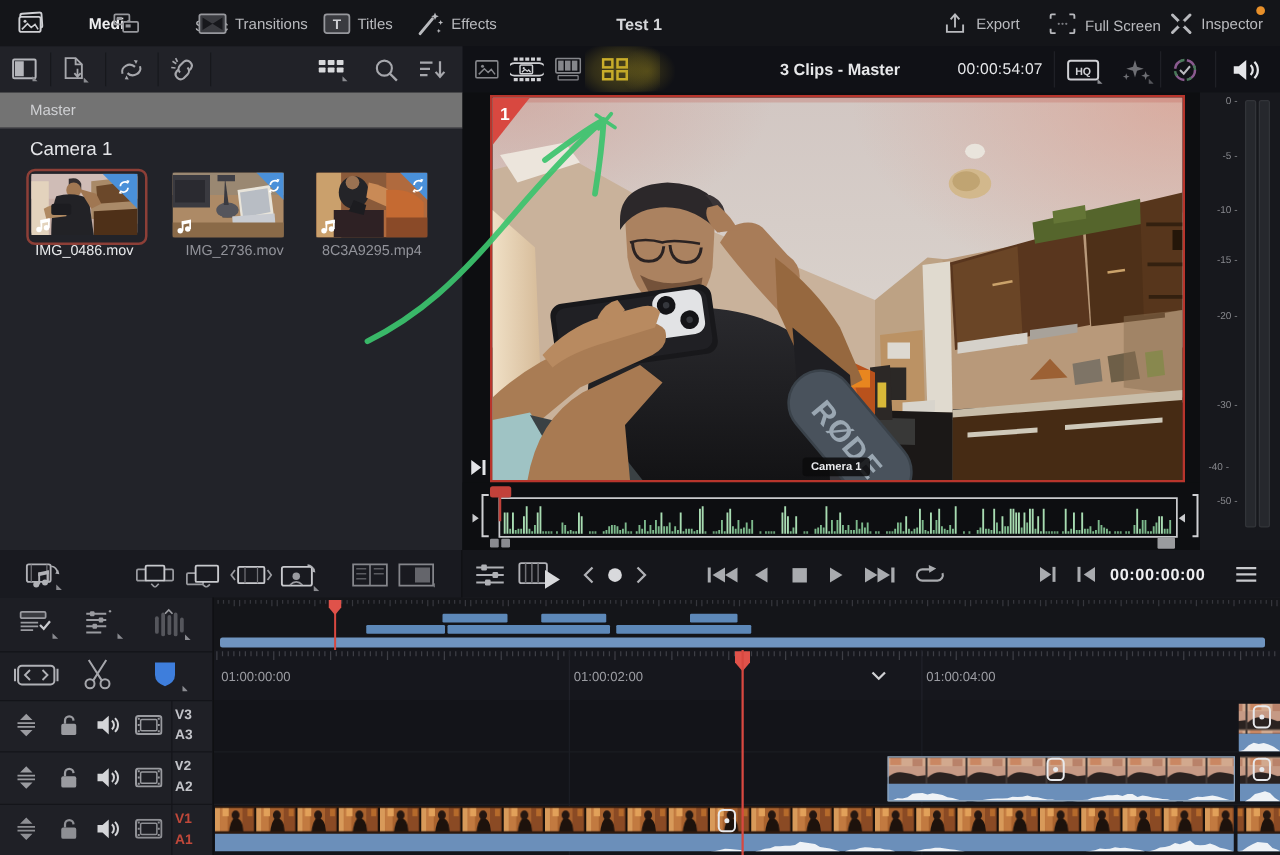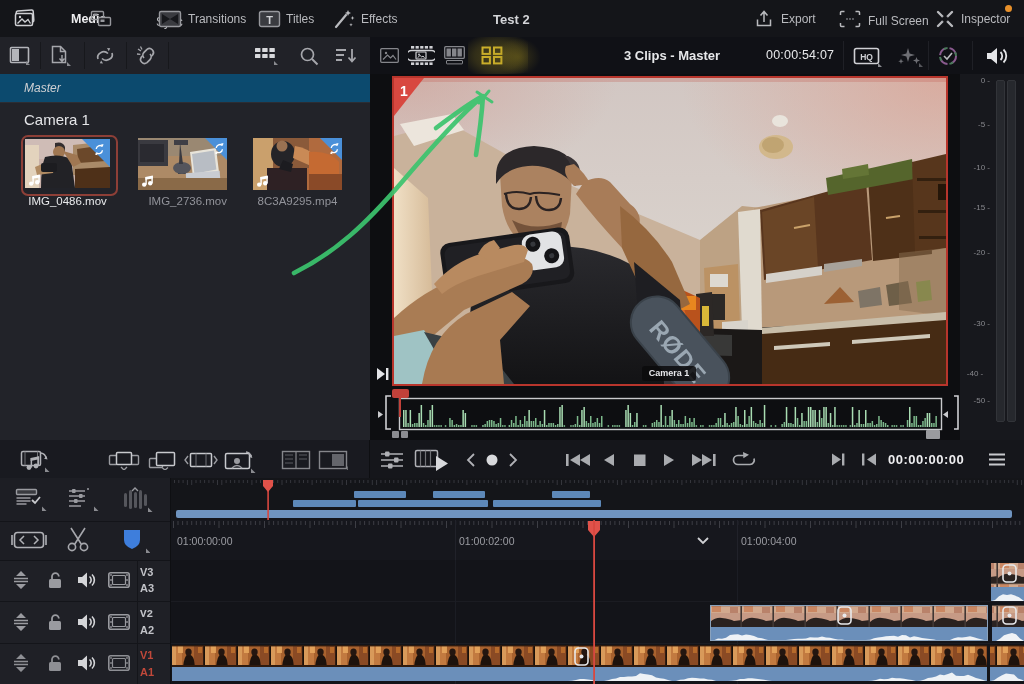--- a/index.html
+++ b/index.html
@@ -43,21 +43,21 @@
     <div class="abs" style="left:286px;top:12px;color:#b9babe;font-size:12px;">Titles</div>
 
     <svg class="abs" style="left:330px;top:7px" width="26" height="24" viewBox="0 0 26 24">
       <path d="M6 20 L16 8" stroke="#b9babe" stroke-width="2.2" stroke-linecap="round"></path>
       <path d="M18 3 l0.9 2.1 2.1 0.9 -2.1 0.9 -0.9 2.1 -0.9 -2.1 -2.1 -0.9 2.1 -0.9 Z" fill="#b9babe"></path>
       <path d="M22.5 9 l0.6 1.4 1.4 0.6 -1.4 0.6 -0.6 1.4 -0.6 -1.4 -1.4 -0.6 1.4 -0.6 Z" fill="#b9babe"></path>
       <path d="M21 16 l0.5 1.2 1.2 0.5 -1.2 0.5 -0.5 1.2 -0.5 -1.2 -1.2 -0.5 1.2 -0.5 Z" fill="#b9babe"></path>
     </svg>
     <div class="abs" style="left:361px;top:12px;color:#b9babe;font-size:12px;">Effects</div>
 
-    <div class="abs" style="left:493px;top:12px;color:#d4d5d8;font-size:13px;font-weight:bold;">Test 2</div>
+    <div class="abs" style="left:493px;top:12px;color:#d4d5d8;font-size:13px;font-weight:bold;">Test 1</div>
 
     <svg class="abs" style="left:753px;top:8px" width="22" height="22" viewBox="0 0 22 22">
       <path d="M4.5 11.5 v6 h13 v-6" fill="none" stroke="#b9babe" stroke-width="1.5"></path>
       <path d="M11 14 V4 M7.5 7.5 L11 3.5 L14.5 7.5" fill="none" stroke="#b9babe" stroke-width="1.5"></path>
     </svg>
     <div class="abs" style="left:781px;top:12px;color:#b9babe;font-size:12px;">Export</div>
 
     <svg class="abs" style="left:838px;top:9px" width="24" height="20" viewBox="0 0 24 20">
       <path d="M2.5 6 V3.5 a1 1 0 0 1 1 -1 H6.5 M17.5 2.5 H20.5 a1 1 0 0 1 1 1 V6 M21.5 14 v2.5 a1 1 0 0 1 -1 1 H17.5 M6.5 17.5 H3.5 a1 1 0 0 1 -1 -1 V14" fill="none" stroke="#b9babe" stroke-width="1.5"></path>
       <circle cx="9" cy="10" r="0.9" fill="#7a7b80"></circle>
@@ -205,21 +205,21 @@
     </svg>
     <div class="abs" style="left:972px;top:4px;width:1px;height:29px;background:#1f2026;"></div>
 
     <svg class="abs" style="left:984px;top:8px" width="26" height="22" viewBox="0 0 26 22">
       <path d="M3 8 h4 l6 -5 v16 l-6 -5 h-4 z" fill="#e4e5e8"></path>
       <path d="M16.5 7 a5.5 5.5 0 0 1 0 8 M19.5 4.5 a9 9 0 0 1 0 13" fill="none" stroke="#e4e5e8" stroke-width="1.8"></path>
     </svg>
   </div>
 
   <div class="abs" id="mediapanel" style="left:0;top:74px;width:370px;height:366px;background:#222329;">
-    <div class="abs" style="left:0;top:0;width:370px;height:28px;background:#0c4a6e;border-bottom:1px solid #2c2d33;font-style:italic;">
+    <div class="abs" style="left:0;top:0;width:370px;height:28px;background:#737373;border-bottom:1px solid #2c2d33;">
       <div class="abs" style="left:24px;top:7px;color:#cfd0d3;font-size:12px;">Master</div>
     </div>
     <div class="abs" style="left:24px;top:37px;color:#e4e5e8;font-size:15px;">Camera 1</div>
 
     <div class="abs" style="left:21px;top:61px;width:93px;height:57px;border:2px solid #8d3f37;border-radius:7px;"></div>
     <svg class="abs" style="left:25px;top:65px" width="85" height="49" viewBox="0 0 85 49">
       <rect width="85" height="49" rx="3" fill="#c8b0a8"></rect>
       <rect x="0" y="0" width="85" height="20" fill="#cfbcb6"></rect>
       <rect x="0" y="6" width="14" height="43" fill="#e3d3bd"></rect>
       <path d="M48 6 L85 2 L85 40 L48 36 Z" fill="#a98a68"></path>

